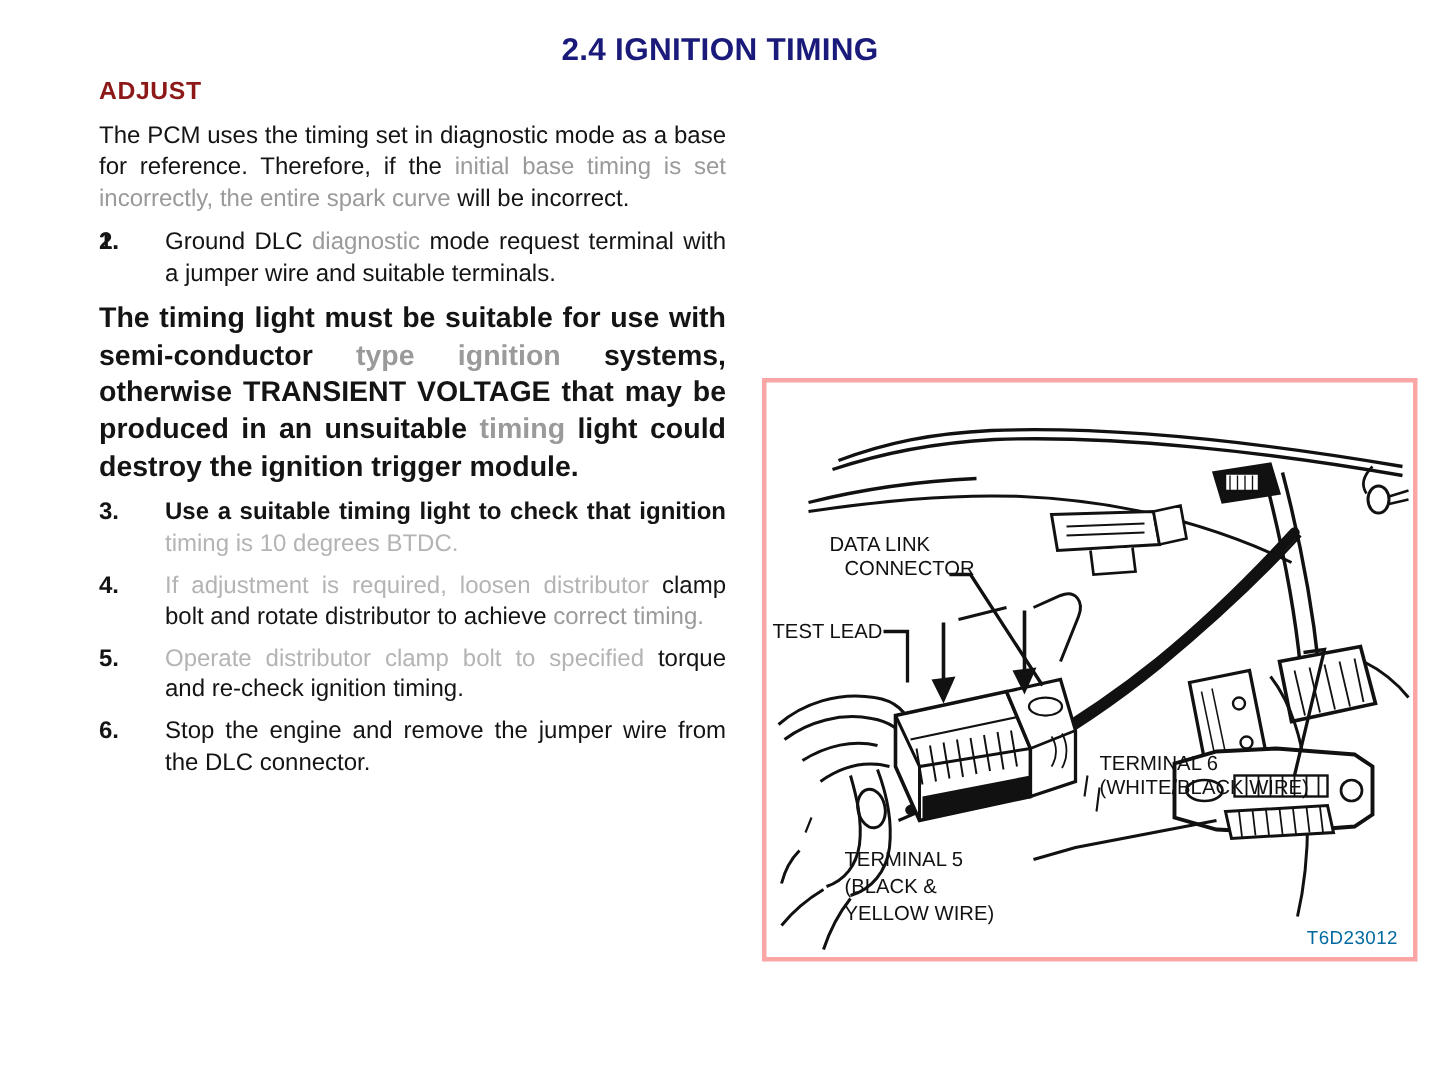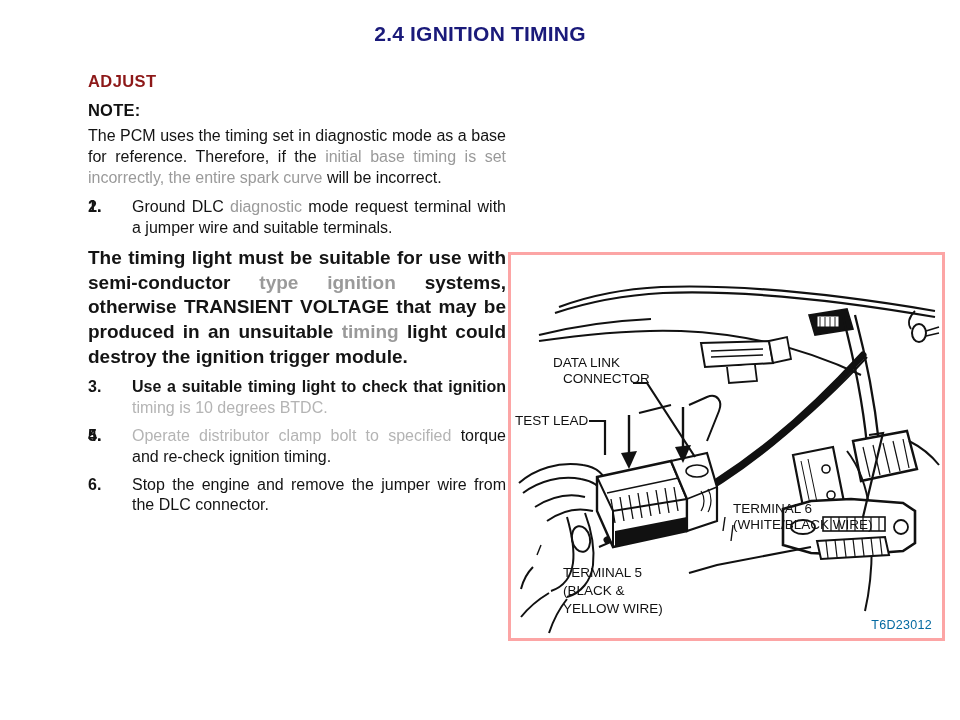--- a/index.html
+++ b/index.html
@@ -29,23 +29,22 @@
     font-size: 21px;
     font-weight: bold;
     color: #1a1a7a;
     letter-spacing: 0.2px;
   }
 
   
   .text-col {
     position: absolute;
     left: 66px;
-    top: 72px;
+    top: 52px;
     width: 418px;
-    margin-left: 22px;
   }
 
   .heading-adjust {
     font-size: 16.5px;
     font-weight: bold;
     color: #8d1818;
     letter-spacing: 0.4px;
     margin-bottom: 10px;
   }
 
@@ -140,21 +139,20 @@
 <body>
 
 <div id="page">
 
   <div class="page-title">2.4 IGNITION TIMING</div>
 
   <div class="text-col">
 
     <div class="heading-adjust">ADJUST</div>
 
-    <div class="heading-note">NOTE:</div>
 
     <p class="note-body"><span>The PCM uses the timing set in diagnostic mode as a base for reference. Therefore, if the </span><span class="faded">initial base timing is set incorrectly, the entire spark curve</span><span> will be incorrect.</span></p>
 
     <ol class="steps">
       <li>
         <span class="num">1.</span>
       </li>
       <li>
         <span class="num">2.</span>
         <span class="step-text"><span>Ground DLC </span><span class="faded">diagnostic</span><span> mode request terminal with a jumper wire and suitable terminals.</span></span>
@@ -164,20 +162,21 @@
 
     <p class="caution-body"><span>The timing light must be suitable for use with semi-conductor</span><span class="faded"> type ignition </span><span>systems, otherwise TRANSIENT VOLTAGE</span><span> that may be produced in an unsuitable </span><span class="faded">timing</span><span> light could destroy the ignition trigger module.</span></p>
 
     <ol class="steps">
       <li>
         <span class="num">3.</span>
         <span class="step-text"><span style="font-weight:bold">Use a suitable timing light to check that ignition </span><span class="faded2">timing is 10 degrees BTDC.</span></span>
       </li>
       <li class="dim">
         <span class="num">4.</span>
+        <span class="step-text"><span class="faded2">If adjustment is required, loosen distributor </span><span>clamp bolt and rotate distributor to achieve </span><span class="faded">correct timing.</span></span>
       </li>
       <li class="dim">
         <span class="num">5.</span>
         <span class="step-text"><span class="faded2">Operate distributor clamp bolt to specified </span><span>torque and re-check ignition timing.</span></span>
       </li>
       <li>
         <span class="num">6.</span>
         <span class="step-text">Stop the engine and remove the jumper wire from the DLC connector.</span>
       </li>
     </ol>

